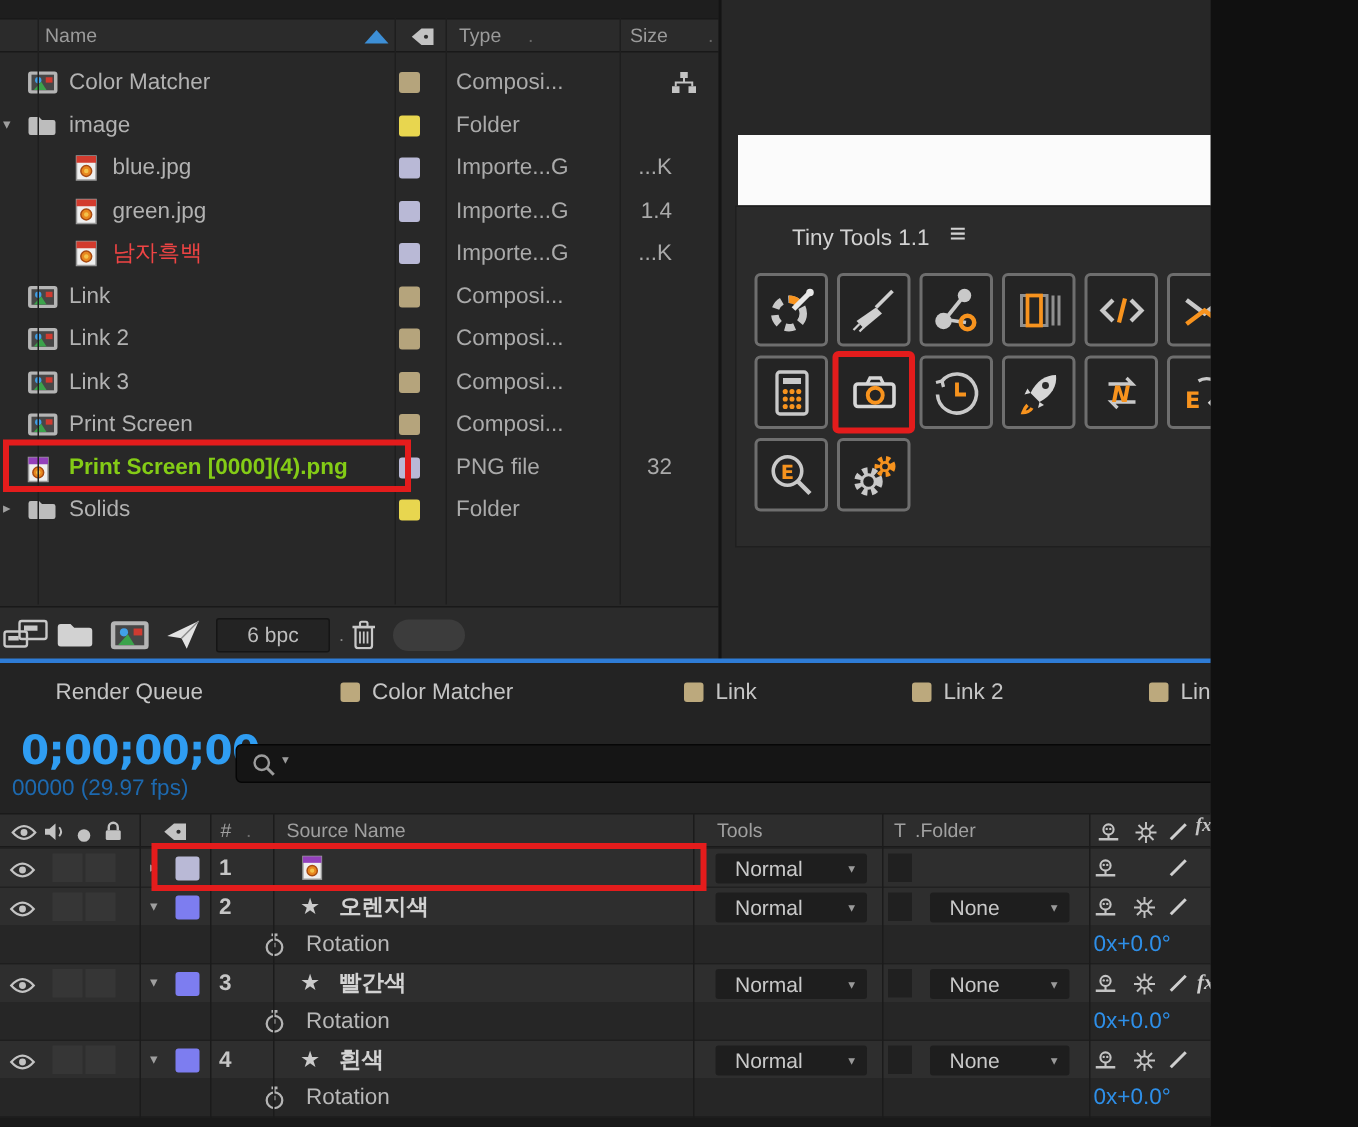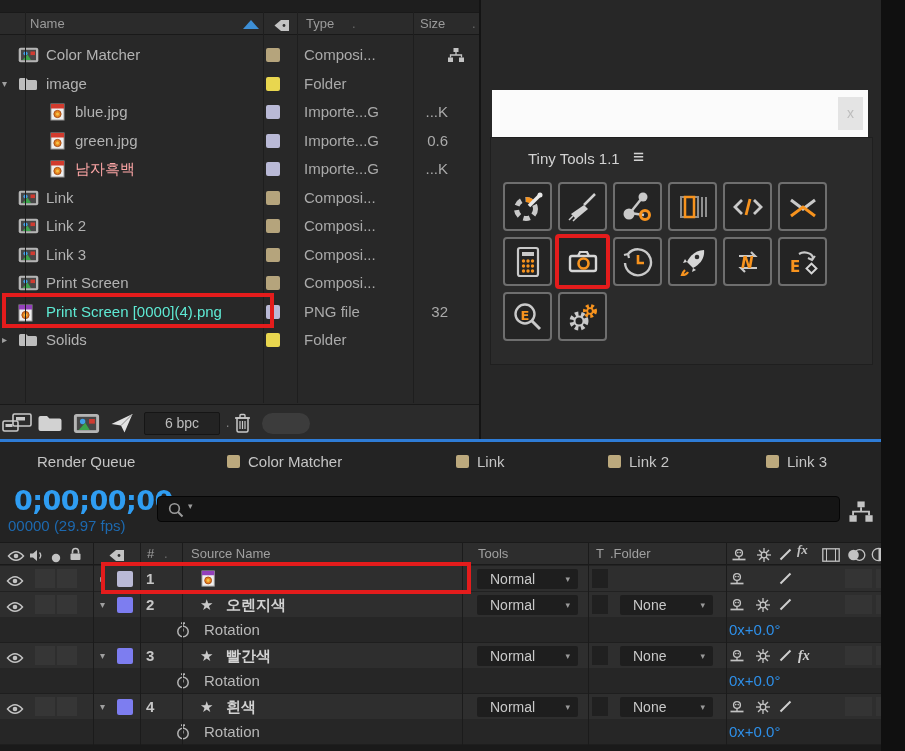--- a/index.html
+++ b/index.html
@@ -1,16 +1,16 @@
 <!DOCTYPE html>
 <html><head>
 <meta charset="utf-8">
 <style>
   html,body{margin:0;padding:0;background:#101010;}
-  #app{position:relative;width:881px;height:751px;background:#232323;overflow:hidden;
+  #app{position:relative;width:807px;height:751px;background:#232323;overflow:hidden;
        font-family:"Liberation Sans","DejaVu Sans",sans-serif;}
   #app *{box-sizing:border-box;}
   .abs{position:absolute;}
   
   .pp-panel{position:absolute;left:0;top:0;width:479px;height:441px;background:#282828;}
   .pp-topstrip{position:absolute;left:0;top:0;width:479px;height:12px;background:#1e1e1e;}
   .pp-header{position:absolute;left:0;top:12px;width:479px;height:23px;background:#2b2b2b;
              border-top:1px solid #191919;border-bottom:1px solid #191919;}
   .pp-header .col{position:absolute;top:0;line-height:21px;font-size:13px;color:#9b9b9b;}
   .sort-up{position:absolute;left:243px;top:7px;width:0;height:0;
@@ -128,30 +128,30 @@
         <div class="pp-row" style="position: absolute; left: 0px; top: 127px; width: 479px; height: 28px;">
           <span style="position: absolute; left: 50px; top: 5px;"><svg width="15" height="18" viewBox="0 0 15 18">
               <rect x="1" y="1" width="13" height="16" fill="#efefef" stroke="#9a9a9a"></rect>
               <rect x="1" y="1" width="13" height="4.5" fill="#d23b2e"></rect>
               <circle cx="7.5" cy="11" r="3.6" fill="#e8871f" stroke="#a84a12"></circle>
               <circle cx="7.5" cy="11" r="1.5" fill="#f4c24a"></circle>
             </svg></span>
           <span style="position: absolute; left: 75px; top: 0px; line-height: 28px; font-size: 15px; color: rgb(178, 178, 178); white-space: nowrap;">green.jpg</span>
           <span class="pp-chip" style="background: rgb(185, 185, 214);"></span>
           <span style="position: absolute; left: 304px; top: 0px; line-height: 28px; font-size: 15px; color: rgb(170, 170, 170); white-space: nowrap;">Importe...G</span>
-          <span style="position: absolute; left: 388px; top: 0px; width: 60px; text-align: right; line-height: 28px; font-size: 15px; color: rgb(170, 170, 170);">0.6</span>
+          <span style="position: absolute; left: 388px; top: 0px; width: 60px; text-align: right; line-height: 28px; font-size: 15px; color: rgb(170, 170, 170);">1.4</span>
         </div>
         <div class="pp-row" style="position: absolute; left: 0px; top: 155px; width: 479px; height: 28px;">
           <span style="position: absolute; left: 50px; top: 5px;"><svg width="15" height="18" viewBox="0 0 15 18">
               <rect x="1" y="1" width="13" height="16" fill="#efefef" stroke="#9a9a9a"></rect>
               <rect x="1" y="1" width="13" height="4.5" fill="#d23b2e"></rect>
               <circle cx="7.5" cy="11" r="3.6" fill="#e8871f" stroke="#a84a12"></circle>
               <circle cx="7.5" cy="11" r="1.5" fill="#f4c24a"></circle>
             </svg></span>
-          <span style="position: absolute; left: 75px; top: 0px; line-height: 28px; font-size: 15px; color: #fca5a5; white-space: nowrap;">남자흑백</span>
+          <span style="position: absolute; left: 75px; top: 0px; line-height: 28px; font-size: 15px; color: #ef4444; white-space: nowrap;">남자흑백</span>
           <span class="pp-chip" style="background: rgb(185, 185, 214);"></span>
           <span style="position: absolute; left: 304px; top: 0px; line-height: 28px; font-size: 15px; color: rgb(170, 170, 170); white-space: nowrap;">Importe...G</span>
           <span style="position: absolute; left: 388px; top: 0px; width: 60px; text-align: right; line-height: 28px; font-size: 15px; color: rgb(170, 170, 170);">...K</span>
         </div>
         <div class="pp-row" style="position: absolute; left: 0px; top: 184px; width: 479px; height: 28px;">
           <span style="position: absolute; left: 18px; top: 6px;"><svg width="21" height="16" viewBox="0 0 21 16">
               <rect x="0.7" y="0.7" width="19.6" height="14.6" rx="2" fill="#b5b5b5"></rect>
               <rect x="3" y="2.8" width="15" height="10.4" fill="#474747"></rect>
               <circle cx="7.5" cy="6.5" r="2.1" fill="#41a0e8"></circle>
               <path d="M4.5 13 L9.5 7.5 L13 13 Z" fill="#3ba34b"></path>
@@ -197,21 +197,21 @@
           <span class="pp-chip" style="background: rgb(181, 164, 124);"></span>
           <span style="position: absolute; left: 304px; top: 0px; line-height: 28px; font-size: 15px; color: rgb(170, 170, 170); white-space: nowrap;">Composi...</span>
         </div>
         <div class="pp-row" style="position: absolute; left: 0px; top: 298px; width: 479px; height: 28px;">
           <span style="position: absolute; left: 18px; top: 6px;"><svg width="15" height="18" viewBox="0 0 15 18">
               <rect x="1" y="1" width="13" height="16" fill="#efefef" stroke="#9a9a9a"></rect>
               <rect x="1" y="1" width="13" height="4.5" fill="#9340bb"></rect>
               <circle cx="7.5" cy="11" r="3.6" fill="#e8871f" stroke="#a84a12"></circle>
               <circle cx="7.5" cy="11" r="1.5" fill="#f4c24a"></circle>
             </svg></span>
-          <span style="position: absolute; left: 46px; top: 0px; line-height: 28px; font-size: 15px; color: #5eead4; white-space: nowrap;">Print Screen [0000](4).png</span>
+          <span style="position: absolute; left: 46px; top: 0px; line-height: 28px; font-size: 15px; color: #84cc16; white-space: nowrap; font-weight: bold;">Print Screen [0000](4).png</span>
           <span class="pp-chip" style="background: rgb(185, 185, 214);"></span>
           <span style="position: absolute; left: 304px; top: 0px; line-height: 28px; font-size: 15px; color: rgb(170, 170, 170); white-space: nowrap;">PNG file</span>
           <span style="position: absolute; left: 388px; top: 0px; width: 60px; text-align: right; line-height: 28px; font-size: 15px; color: rgb(170, 170, 170);">32</span>
         </div>
         <div class="pp-row" style="position: absolute; left: 0px; top: 326px; width: 479px; height: 28px;">
           <span style="position: absolute; left: 2px; top: 0px; line-height: 28px; font-size: 10px; color: rgb(159, 159, 159);">▸</span>
           <span style="position: absolute; left: 18px; top: 6px;"><svg width="20" height="15" viewBox="0 0 20 15">
               <path d="M1 3.5 Q1 2 2.5 2 H8 L10 4 H17.5 Q19 4 19 5.5 V12.5 Q19 14 17.5 14 H2.5 Q1 14 1 12.5 Z" fill="#bdbdbd"></path>
             </svg></span>
           <span style="position: absolute; left: 46px; top: 0px; line-height: 28px; font-size: 15px; color: rgb(178, 178, 178); white-space: nowrap;">Solids</span>

